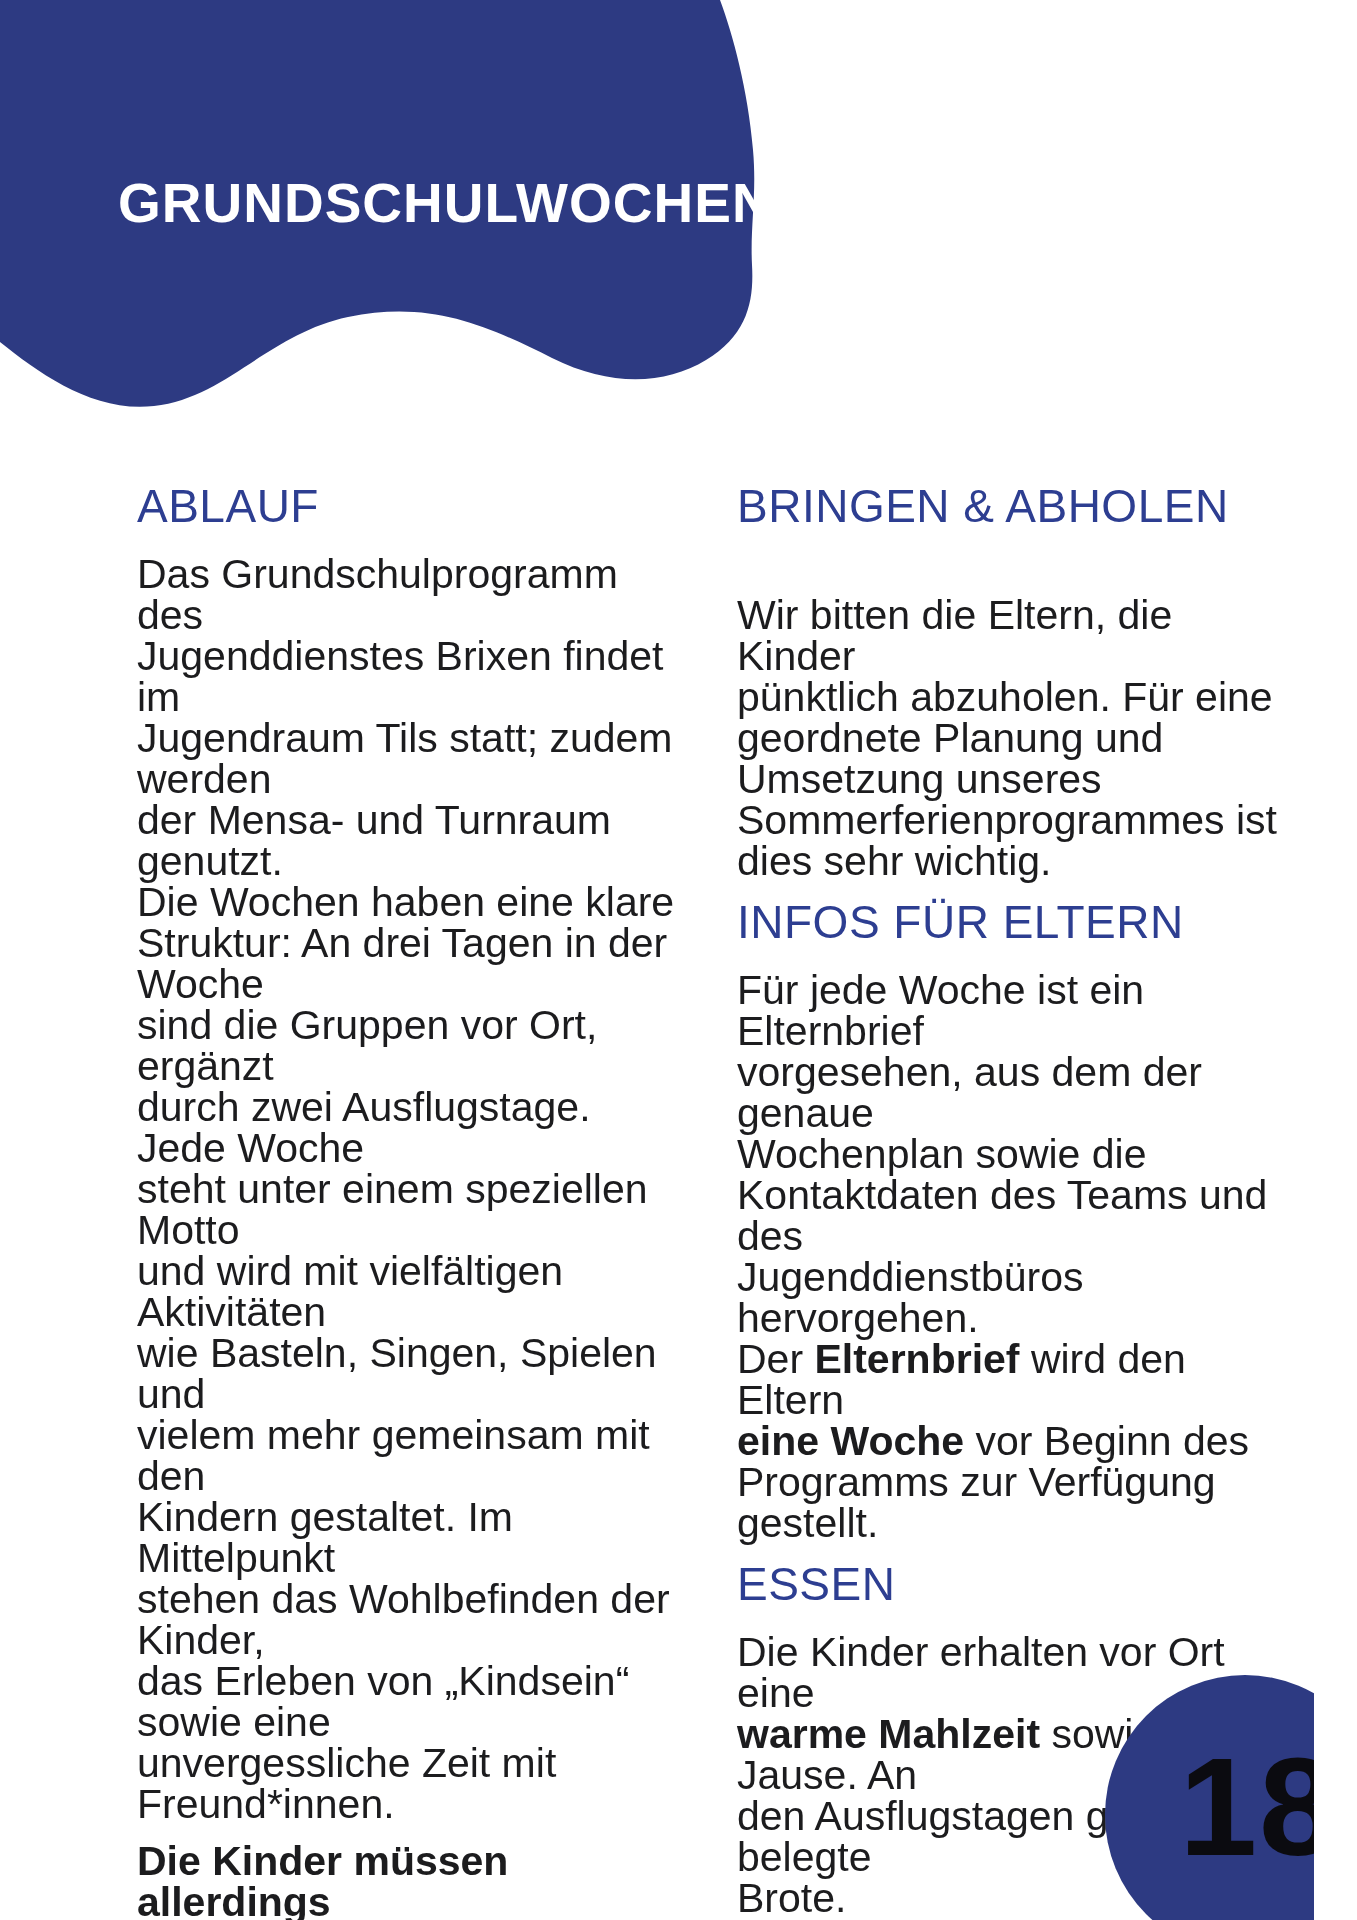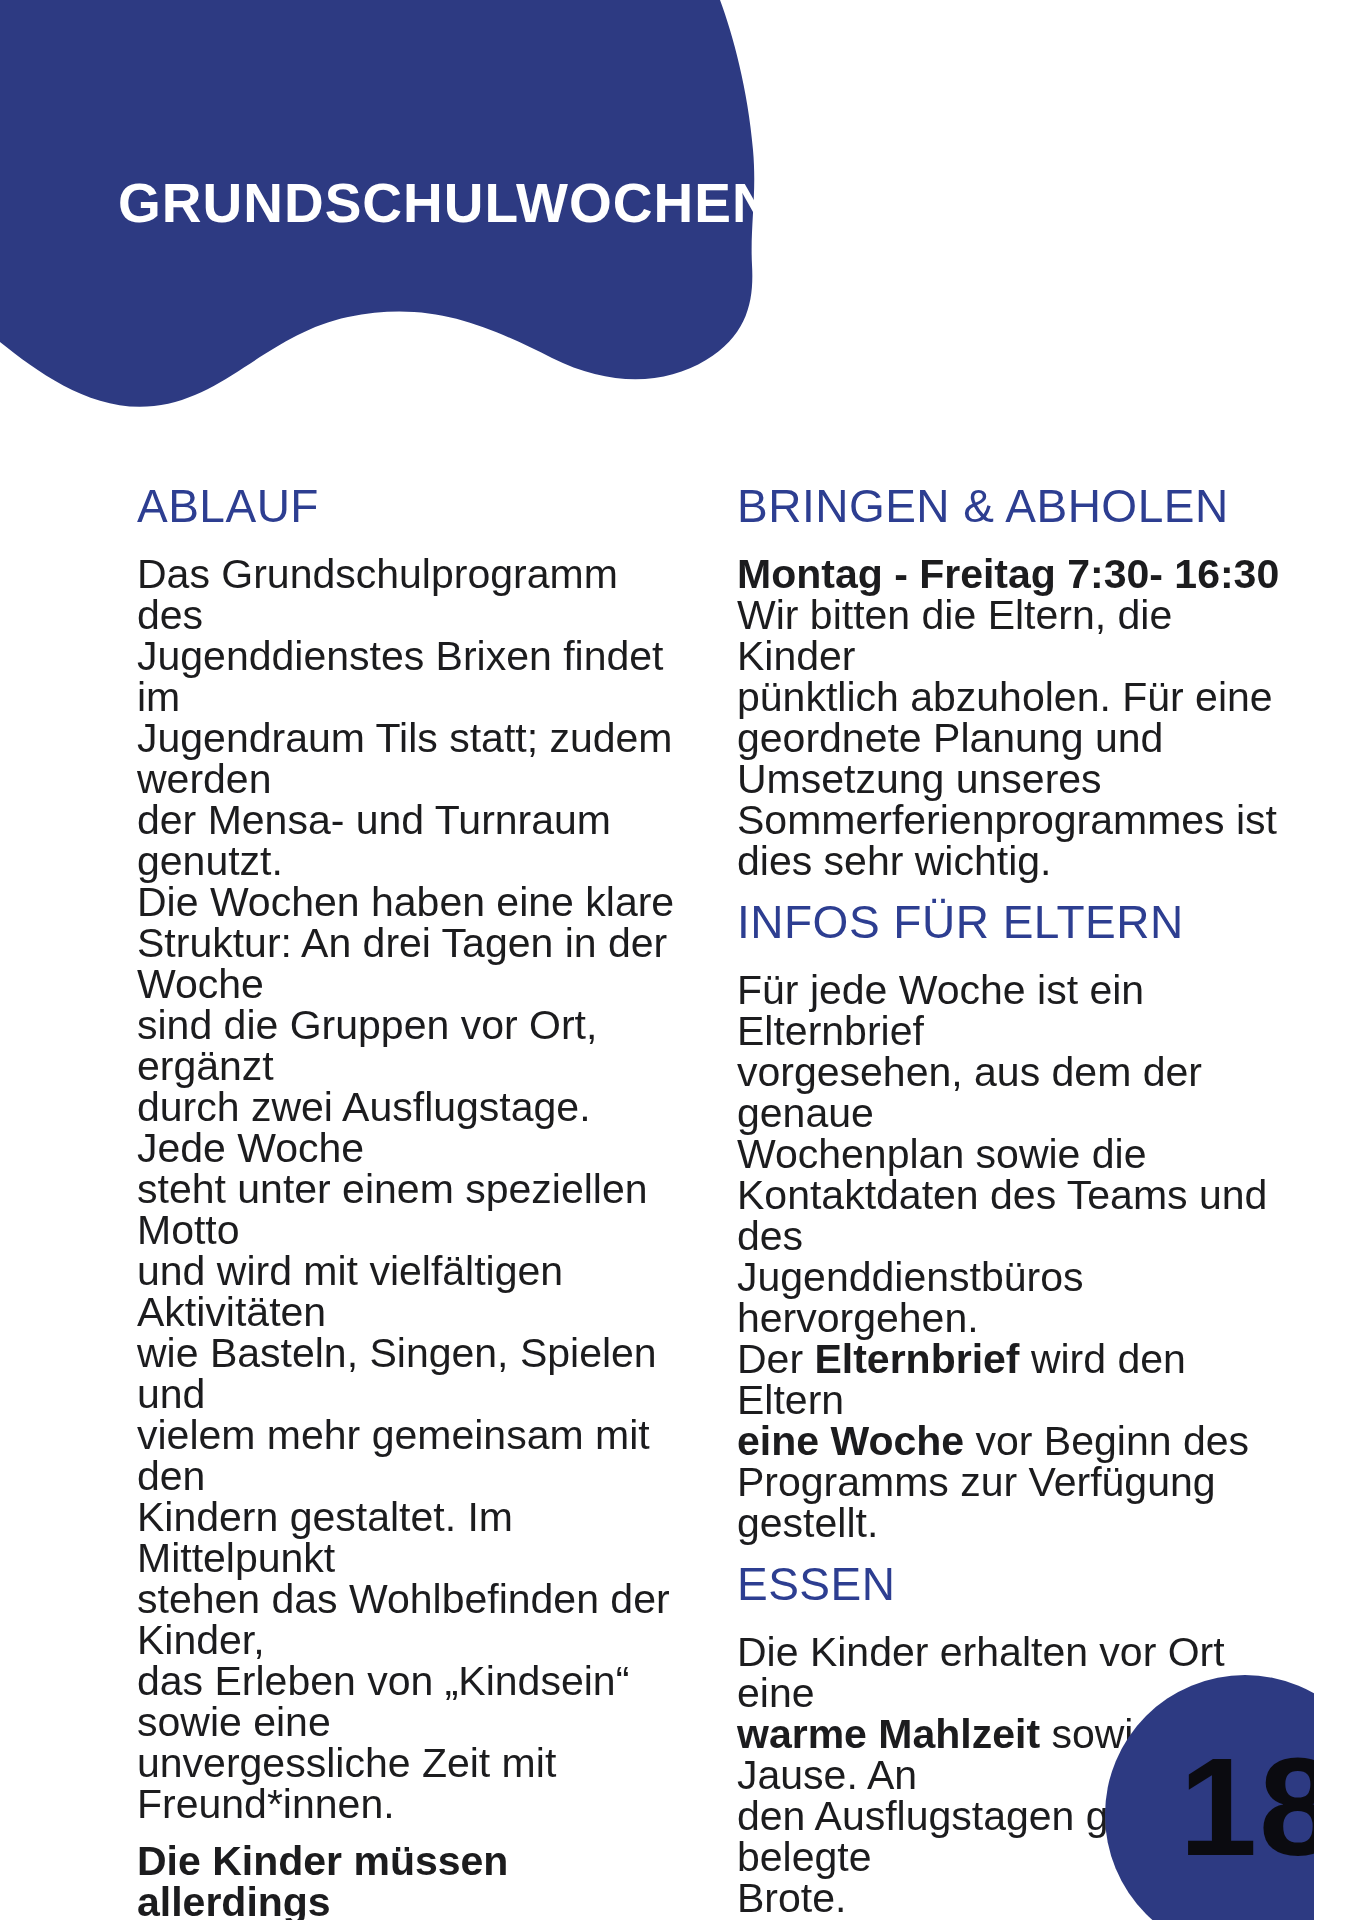--- a/index.html
+++ b/index.html
@@ -124,21 +124,21 @@
         </section>
         <section class="section">
           <div class="para"><b>Die Kinder müssen allerdings
 schon die 9. Klasse der
 Grundschule besucht haben.</b></div>
         </section>
       </div>
     <div class="col col-right">
         <section class="section">
           <h2>BRINGEN &amp; ABHOLEN</h2>
-          <div class="para"><b>Montag - Freitag 7:30- 16:30</b><span>
+          <div class="para"><span>
 Wir bitten die Eltern, die Kinder
 pünktlich abzuholen. Für eine
 geordnete Planung und
 Umsetzung unseres
 Sommerferienprogrammes ist
 dies sehr wichtig.</span></div>
         </section>
         <section class="section">
           <h2>INFOS FÜR ELTERN</h2>
           <div class="para"><span>Für jede Woche ist ein Elternbrief

